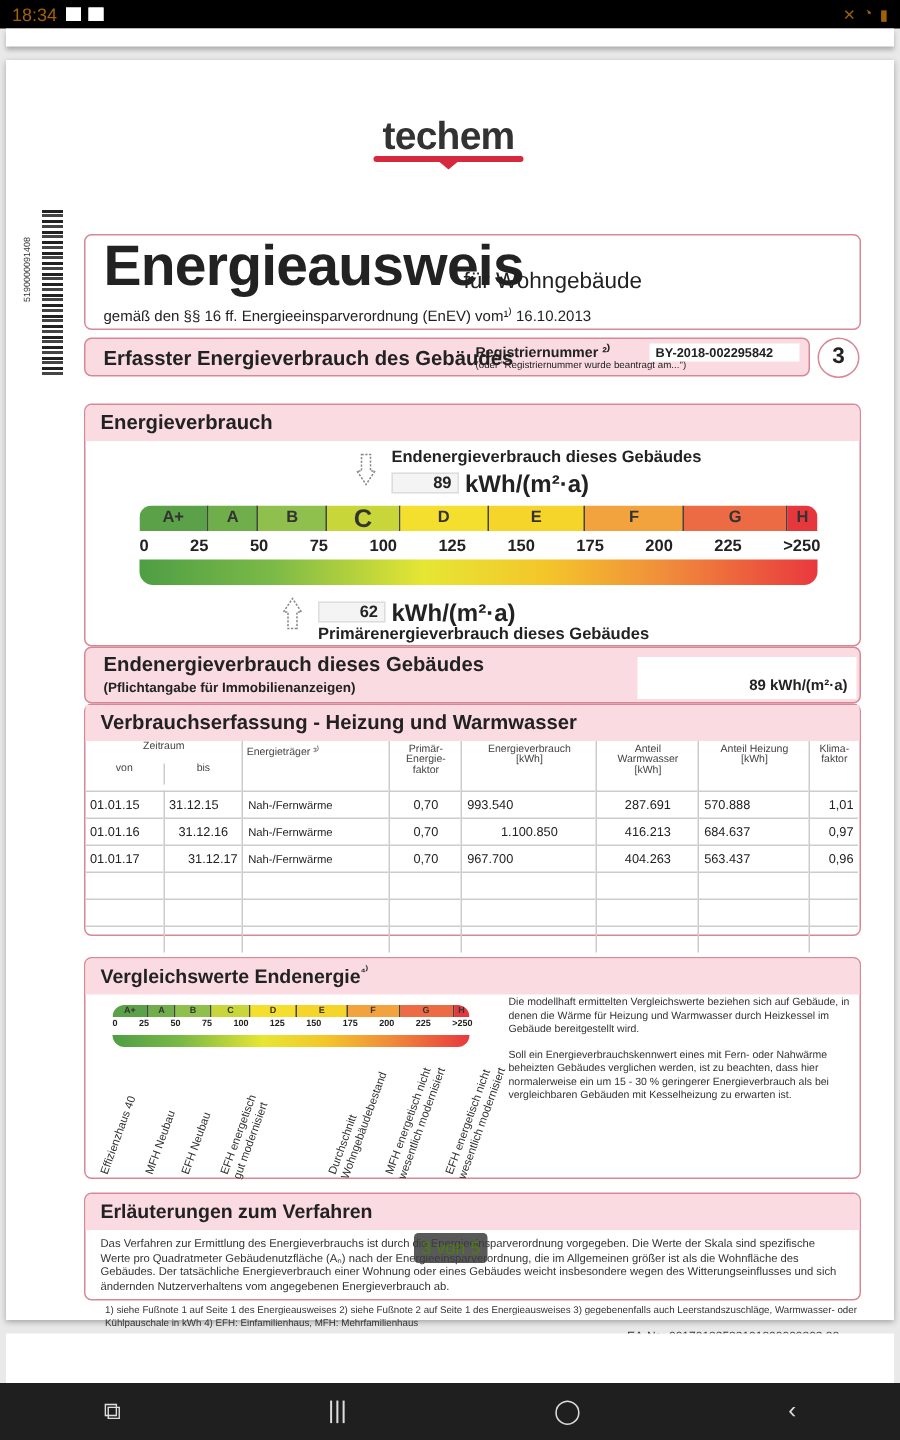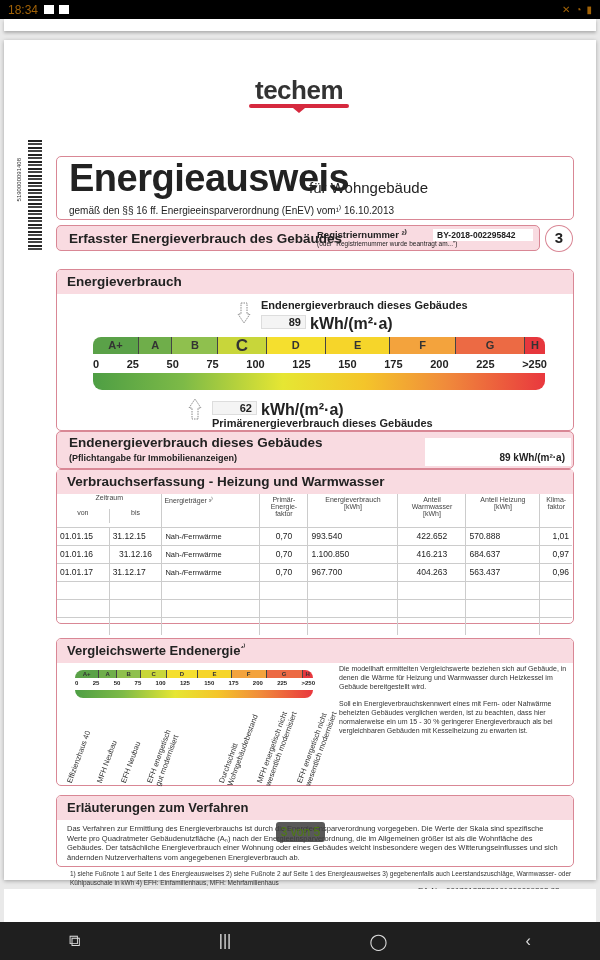--- a/index.html
+++ b/index.html
@@ -177,37 +177,37 @@
 faktor</th>
         </tr>
       </thead>
       <tbody id="consBody">
           <tr>
             <td style="text-align: left;">01.01.15</td>
             <td style="text-align: left;">31.12.15</td>
             <td style="text-align: left; font-size: 7.5px;">Nah-/Fernwärme</td>
             <td style="text-align: center;">0,70</td>
             <td style="text-align: left;">993.540</td>
-            <td style="text-align: center;">422.652</td>
+            <td style="text-align: center;">287.691</td>
             <td style="text-align: left;">570.888</td>
             <td style="text-align: right;">1,01</td>
           </tr>
           <tr>
             <td style="text-align: left;">01.01.16</td>
             <td style="text-align: center;">31.12.16</td>
             <td style="text-align: left; font-size: 7.5px;">Nah-/Fernwärme</td>
             <td style="text-align: center;">0,70</td>
-            <td style="text-align: left;">1.100.850</td>
+            <td style="text-align: center;">1.100.850</td>
             <td style="text-align: center;">416.213</td>
             <td style="text-align: left;">684.637</td>
             <td style="text-align: right;">0,97</td>
           </tr>
           <tr>
             <td style="text-align: left;">01.01.17</td>
-            <td style="text-align: left; margin-left: 20px;">31.12.17</td>
+            <td style="text-align: right; margin-left: 20px;">31.12.17</td>
             <td style="text-align: left; font-size: 7.5px;">Nah-/Fernwärme</td>
             <td style="text-align: center;">0,70</td>
             <td style="text-align: left;">967.700</td>
             <td style="text-align: center;">404.263</td>
             <td style="text-align: left;">563.437</td>
             <td style="text-align: right;">0,96</td>
           </tr>
           <tr>
             <td style="text-align: left;"></td>
             <td style="text-align: left;"></td>

